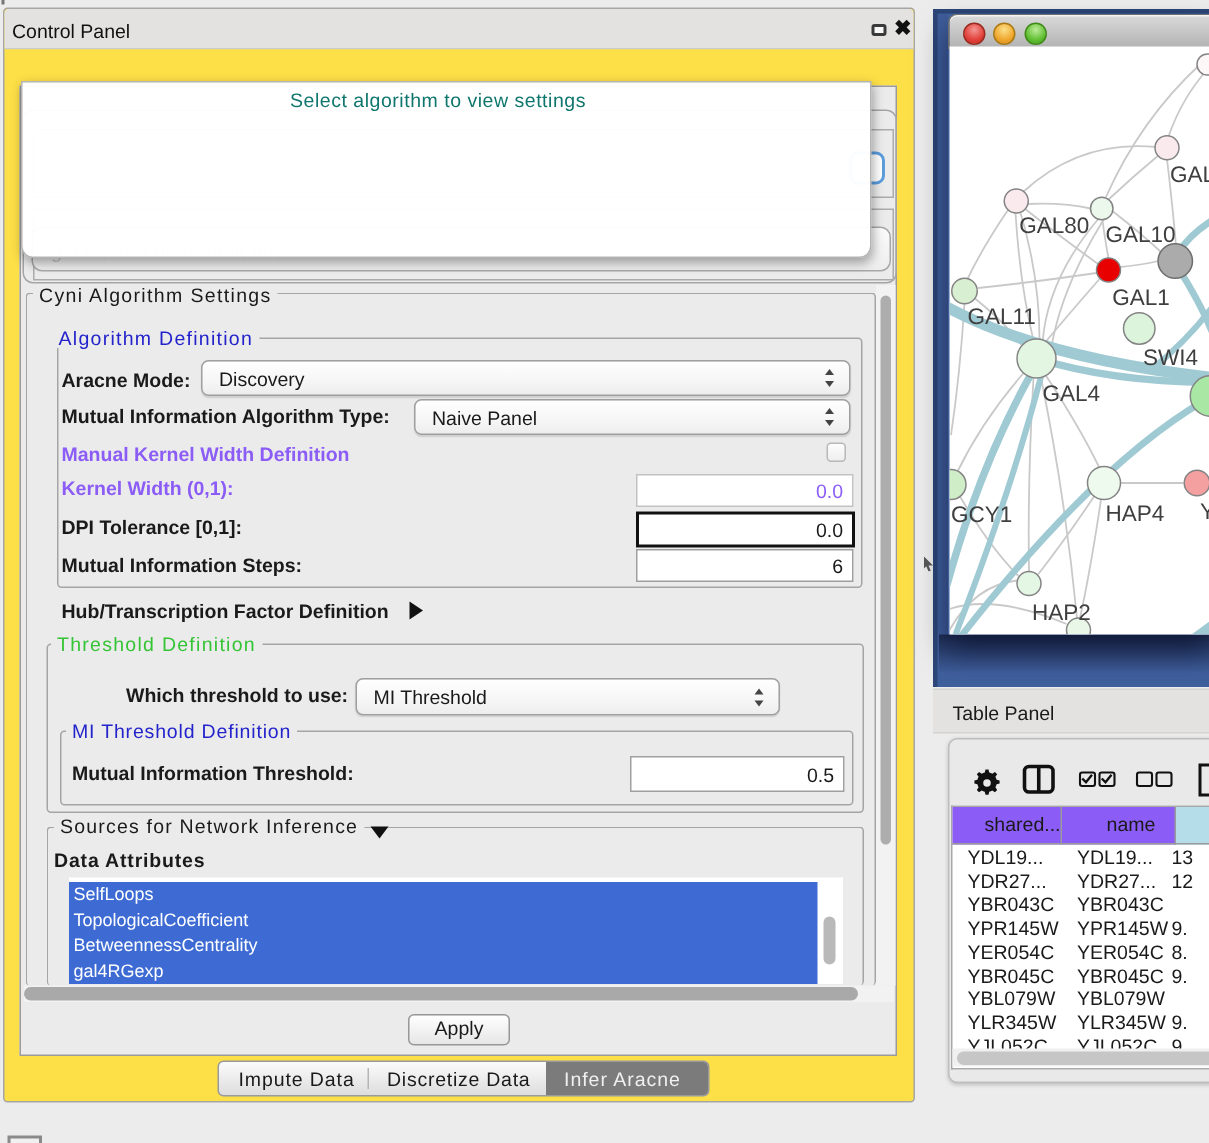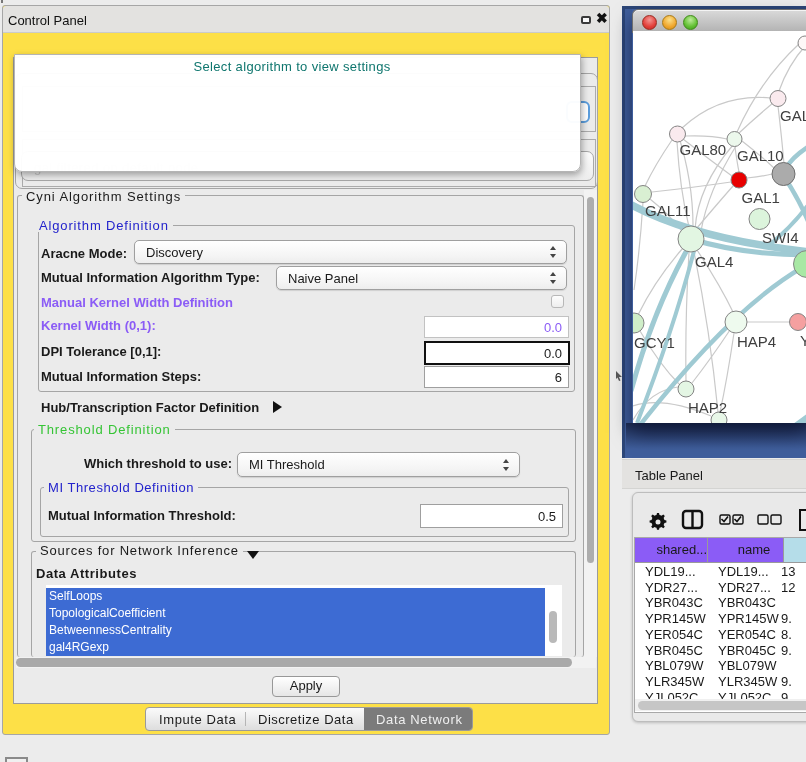--- a/index.html
+++ b/index.html
@@ -36,21 +36,21 @@
   <div class="abs" style="left:10px;top:51px;width:583px;height:645px;border:1px solid #9b9b9b;background:#ebebeb;"></div>
 
   <div class="abs" style="left:269px;top:670px;width:66px;height:19px;border:1px solid #989898;border-radius:4px;background:linear-gradient(#ffffff,#e6e6e6);text-align:center;line-height:18px;">Apply</div>
 
   <div class="abs" style="left:142px;top:701px;width:326px;height:22px;border:1px solid #9a9a9a;border-radius:4px;background:linear-gradient(#fbfbfb,#dddddd);overflow:hidden;">
      <div class="abs" style="left:99px;top:4px;width:1px;height:14px;background:#b5b5b5;"></div>
 
      <div class="abs" style="left:218px;top:0;width:108px;height:22px;background:#7b7b7b;"></div>
      <div class="abs" style="left:13px;top:4px;color:#1a1a1a;letter-spacing:0.6px;">Impute Data</div>
      <div class="abs" style="left:112px;top:4px;color:#1a1a1a;letter-spacing:0.5px;">Discretize Data</div>
-     <div class="abs" style="left:230px;top:4px;color:#f0f0f0;letter-spacing:0.65px;">Data Network</div>
+     <div class="abs" style="left:230px;top:4px;color:#f0f0f0;letter-spacing:0.65px;">Infer Aracne</div>
   </div>
 </div>
 
 <div id="settings">
 
   <div class="abs" style="left:15px;top:73px;width:581px;height:114px;border:1px solid #a5a5a5;border-radius:7px;"></div>
   <div class="abs" style="left:22px;top:86px;width:572px;height:44px;border:1px solid #ababab;"></div>
   <div class="abs" style="left:22px;top:139px;width:572px;height:46px;border:1px solid #ababab;"></div>
   <div class="abs" style="left:21px;top:151px;width:571px;height:28px;border:1px solid #a8a8a8;border-radius:7px;background:linear-gradient(#fbfbfb,#ededed);overflow:hidden;">
       <span style="position:absolute;left:12px;top:8px;color:#c9c9c9;letter-spacing:0.4px;">gal filtered on default node</span>

